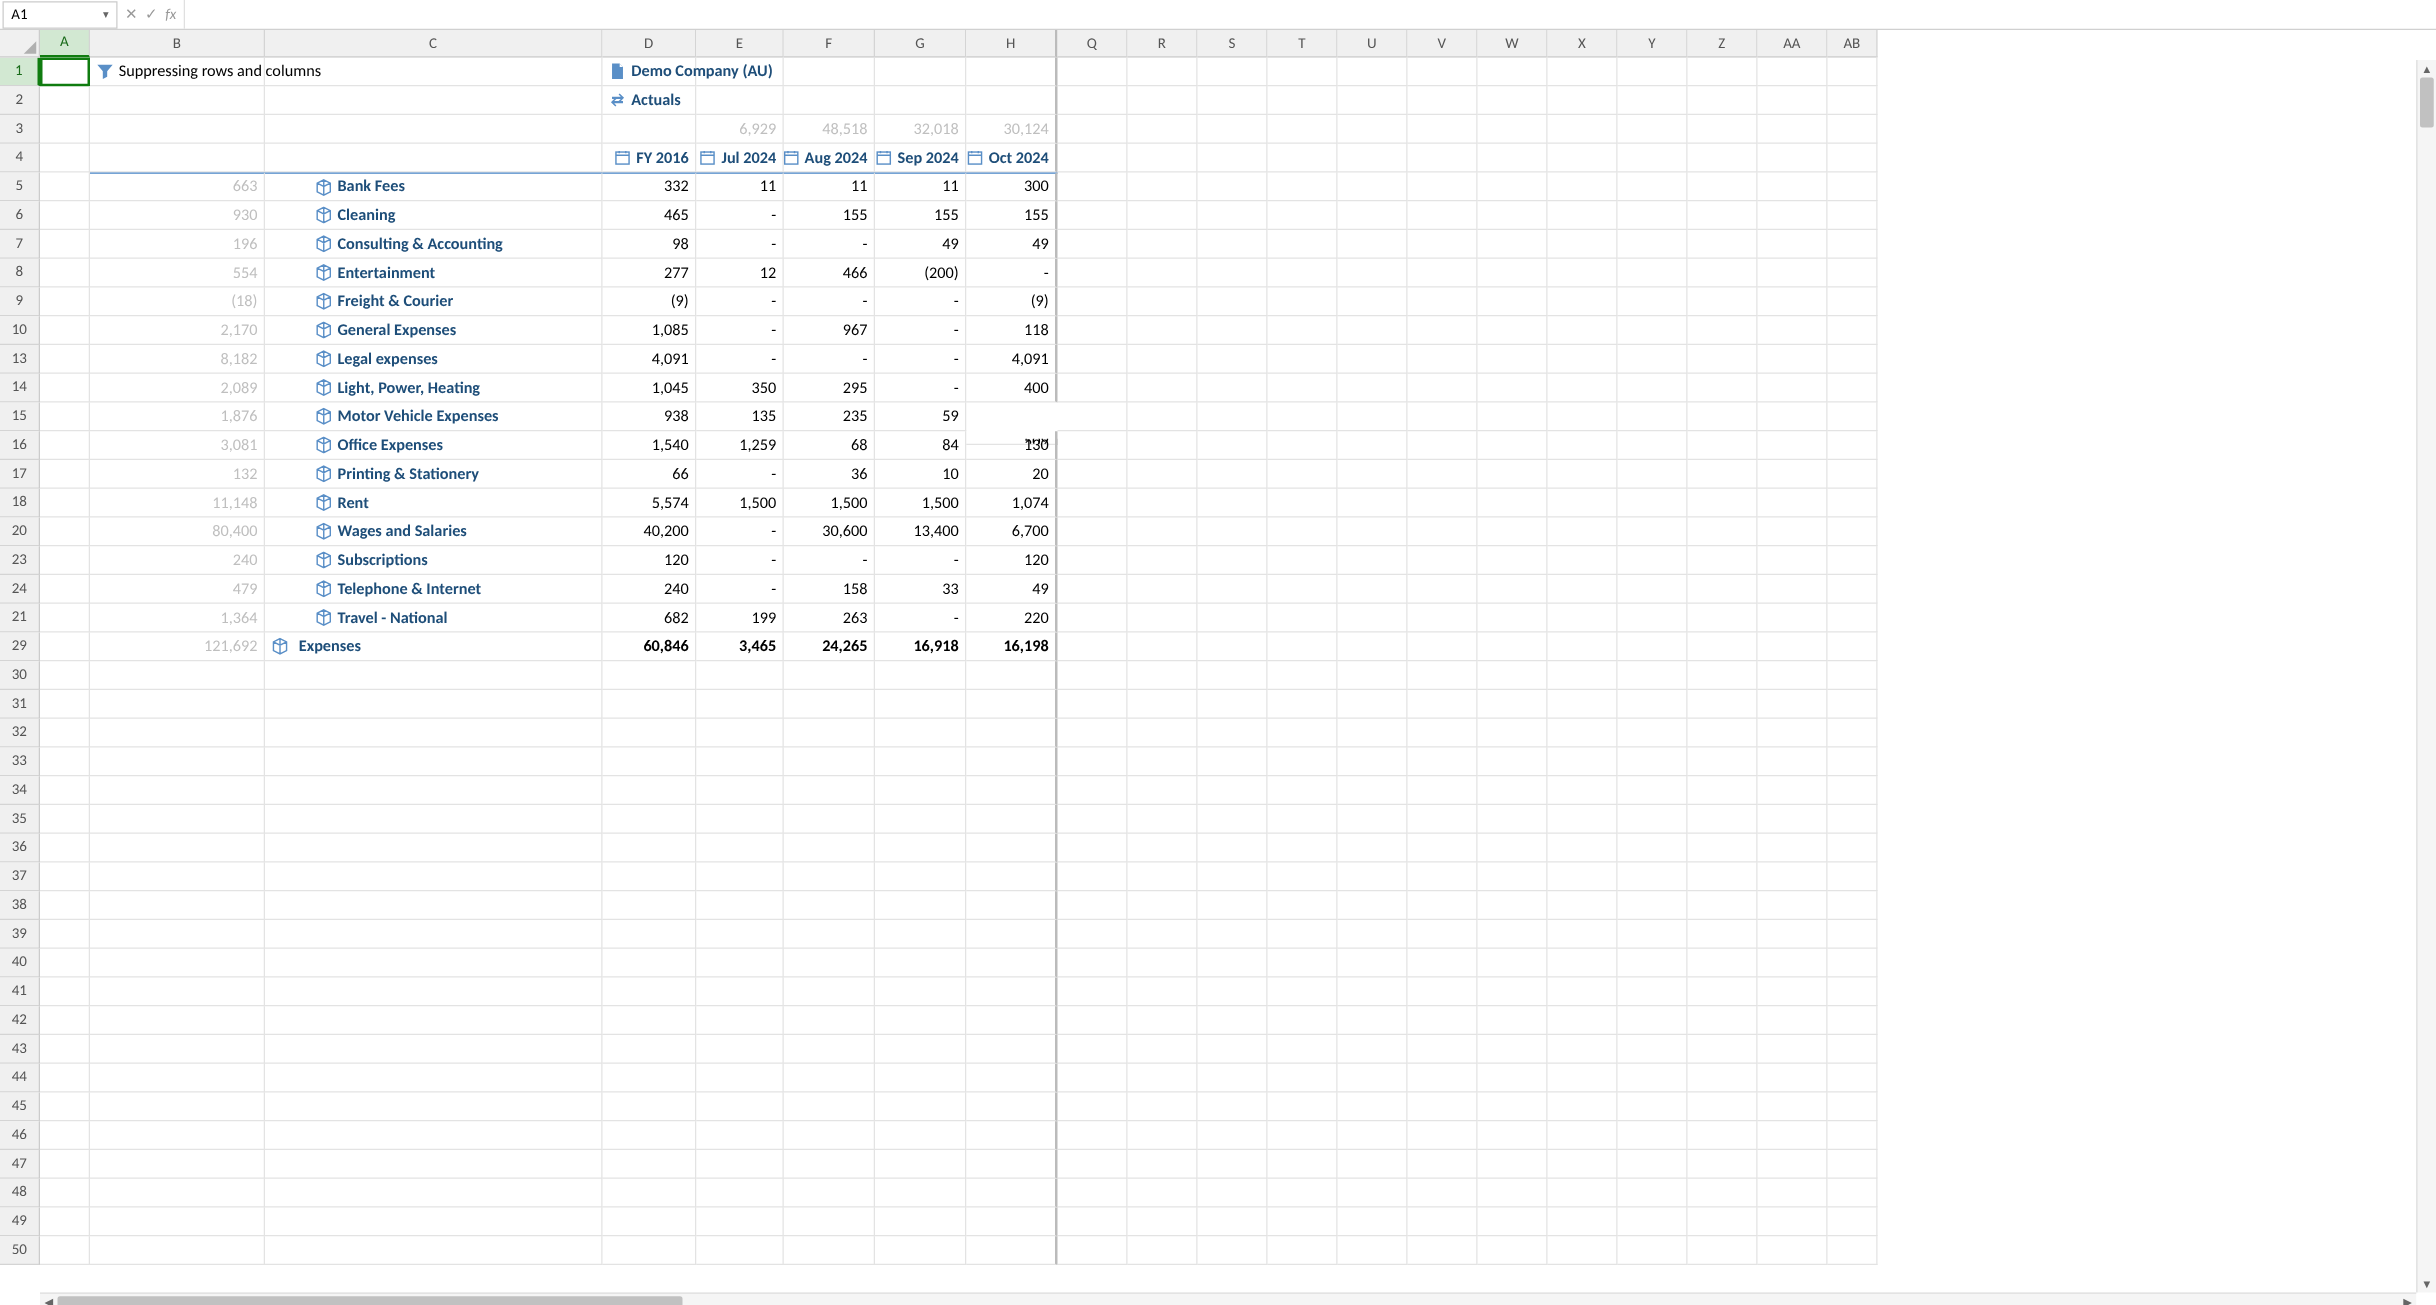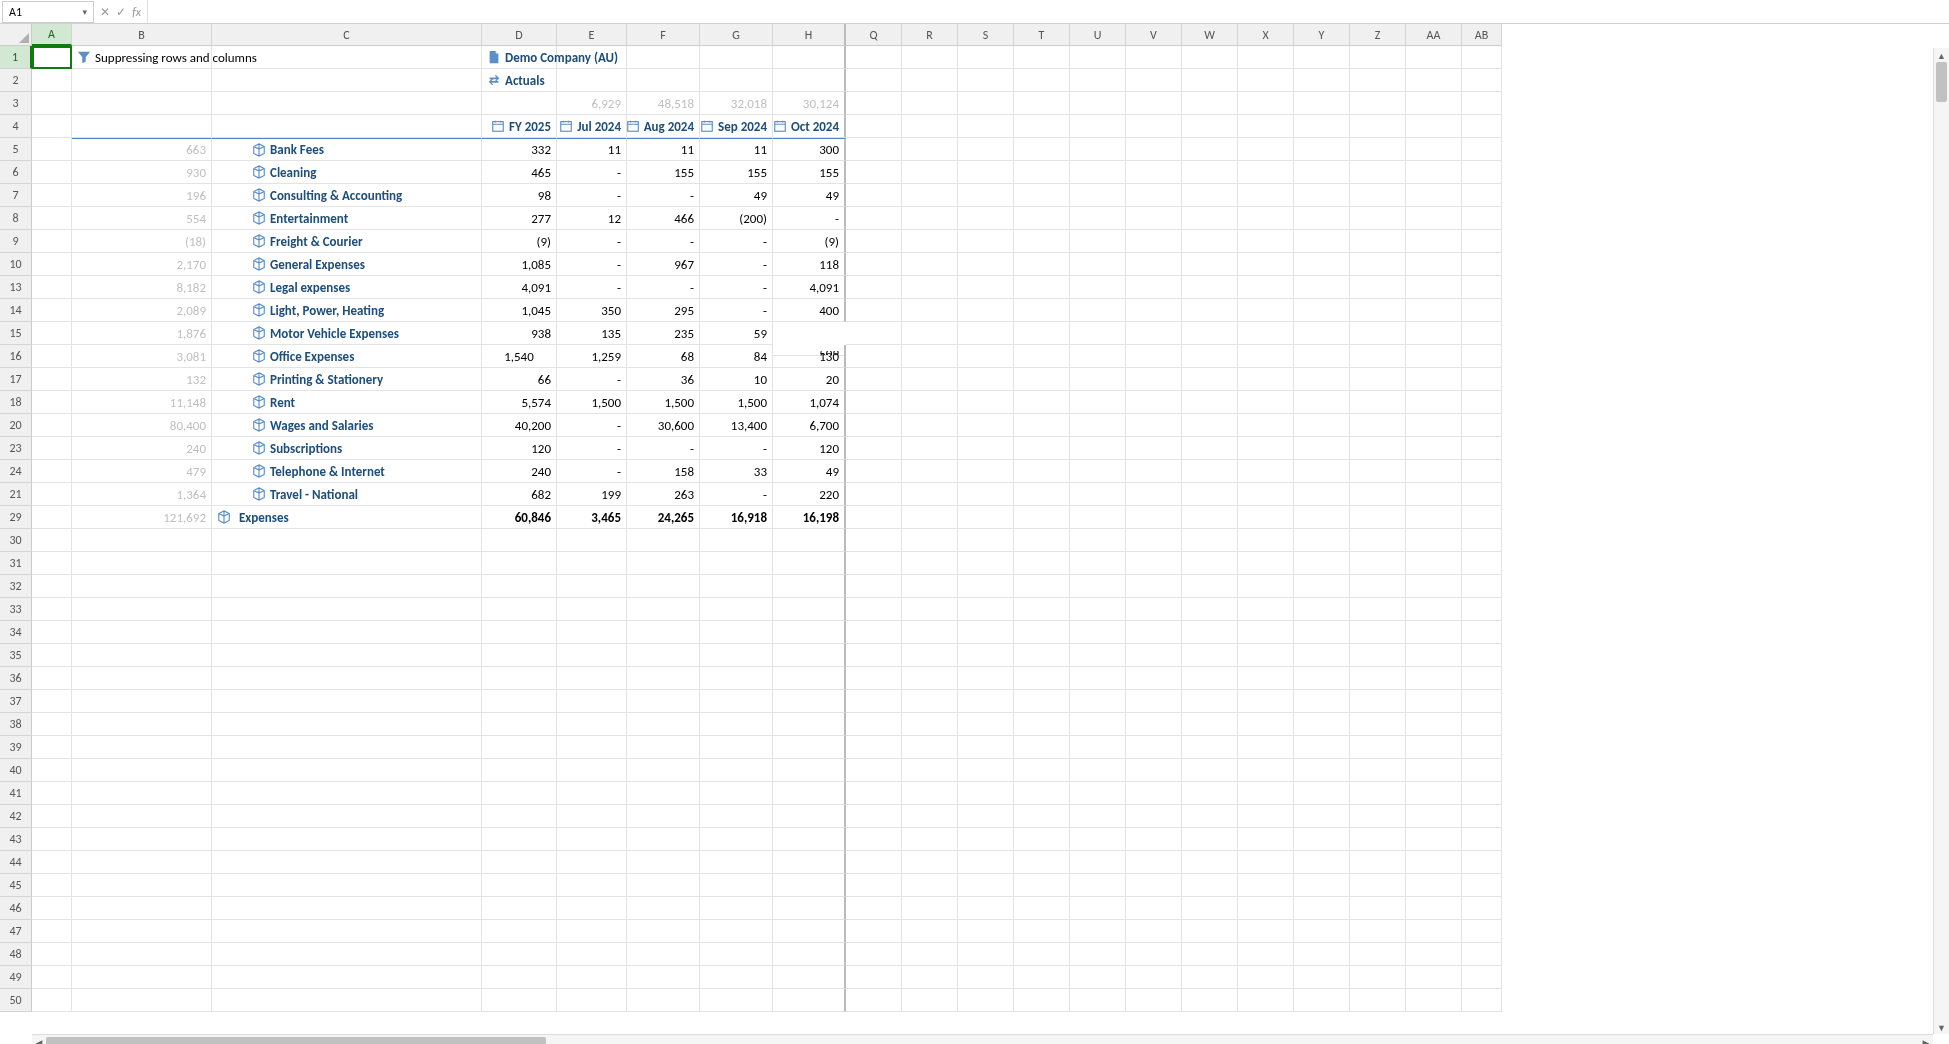--- a/index.html
+++ b/index.html
@@ -387,21 +387,21 @@
             <div class="cell" style="width: 40px;"></div>
             <div class="cell" style="width: 140px;"></div>
             <div class="cell" style="width: 270px;"></div>
             <div class="cell right hdr" style="width: 75px; justify-content: flex-end;">
               <span class="ico">
                 <svg viewBox="0 0 16 16">
                   <rect x="2" y="3" width="12" height="11" fill="none" stroke="#5a8fc7" stroke-width="1.3"></rect>
                   <path stroke="#5a8fc7" stroke-width="1.3" d="M2 6h12M5 2v2M11 2v2"></path>
                 </svg>
               </span>
-              <span>FY 2025</span>
+              <span>FY 2016</span>
             </div>
             <div class="cell right hdr" style="width: 70px; justify-content: flex-end;">
               <span class="ico">
                 <svg viewBox="0 0 16 16">
                   <rect x="2" y="3" width="12" height="11" fill="none" stroke="#5a8fc7" stroke-width="1.3"></rect>
                   <path stroke="#5a8fc7" stroke-width="1.3" d="M2 6h12M5 2v2M11 2v2"></path>
                 </svg>
               </span>
               <span>Jul 2024</span>
             </div>
@@ -820,21 +820,21 @@
               <span>3,081</span>
             </div>
             <div class="cell link" style="width: 270px; padding-left: 40px;">
               <span class="ico">
                 <svg viewBox="0 0 16 16">
                   <path fill="none" stroke="#5a8fc7" stroke-width="1.3" d="M8 1l6 3v8l-6 3-6-3V4l6-3zm0 0v14M2 4l6 3 6-3"></path>
                 </svg>
               </span>
               <span>Office Expenses</span>
             </div>
-            <div class="cell right" style="width: 75px; justify-content: center;">
+            <div class="cell right" style="width: 75px;">
               <span>1,540</span>
             </div>
             <div class="cell right" style="width: 70px;">
               <span>1,259</span>
             </div>
             <div class="cell right" style="width: 73px;">
               <span>68</span>
             </div>
             <div class="cell right" style="width: 73px;">
               <span>84</span>

